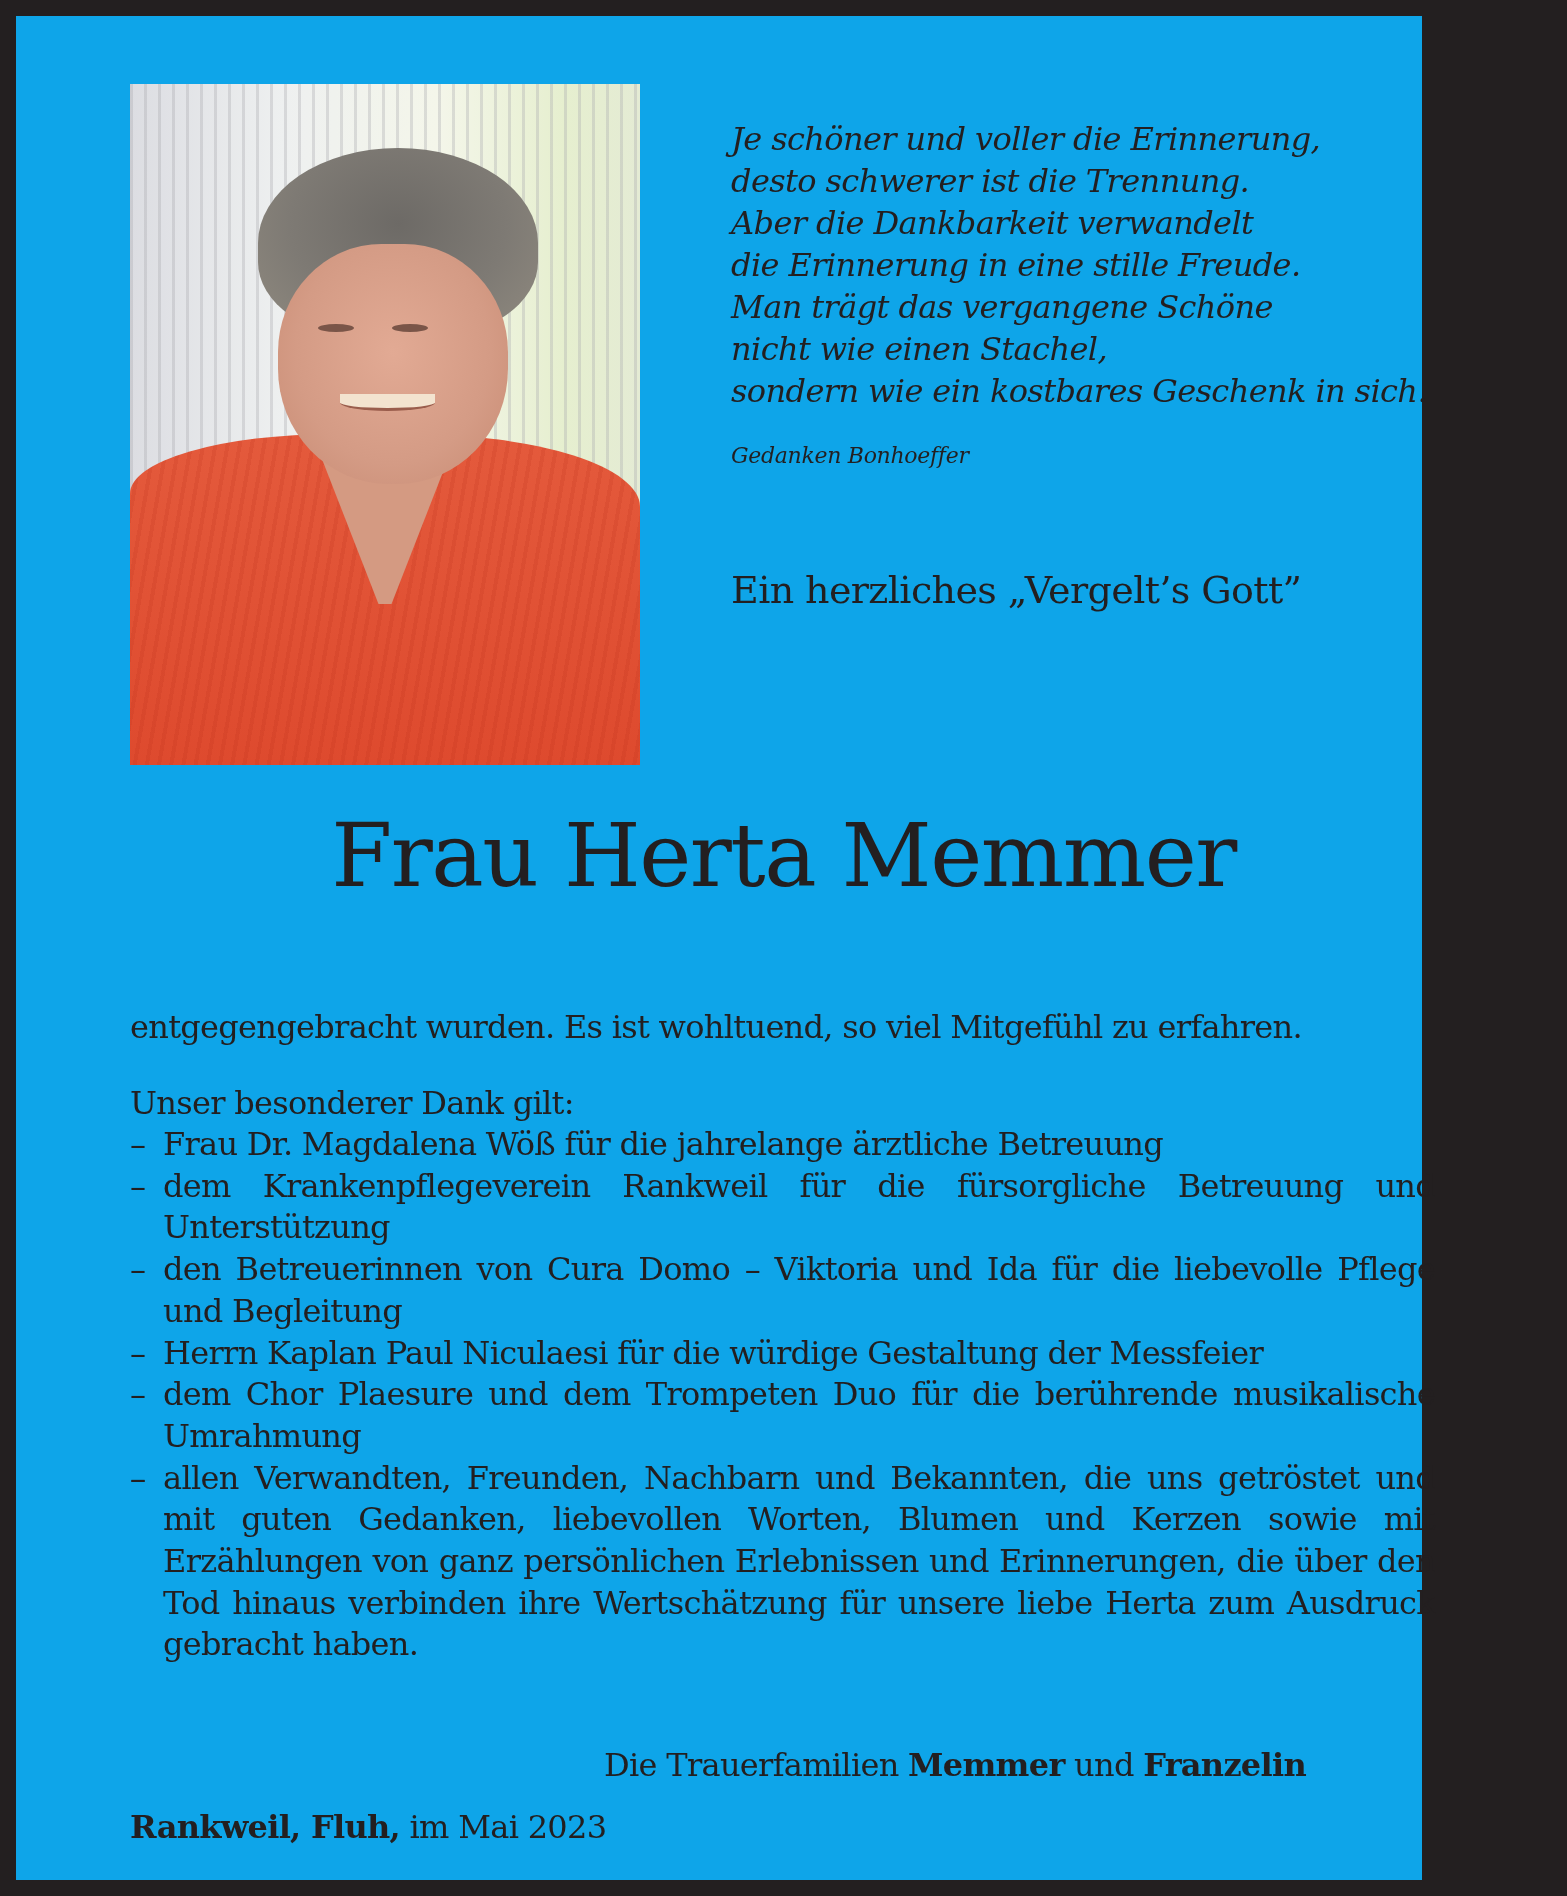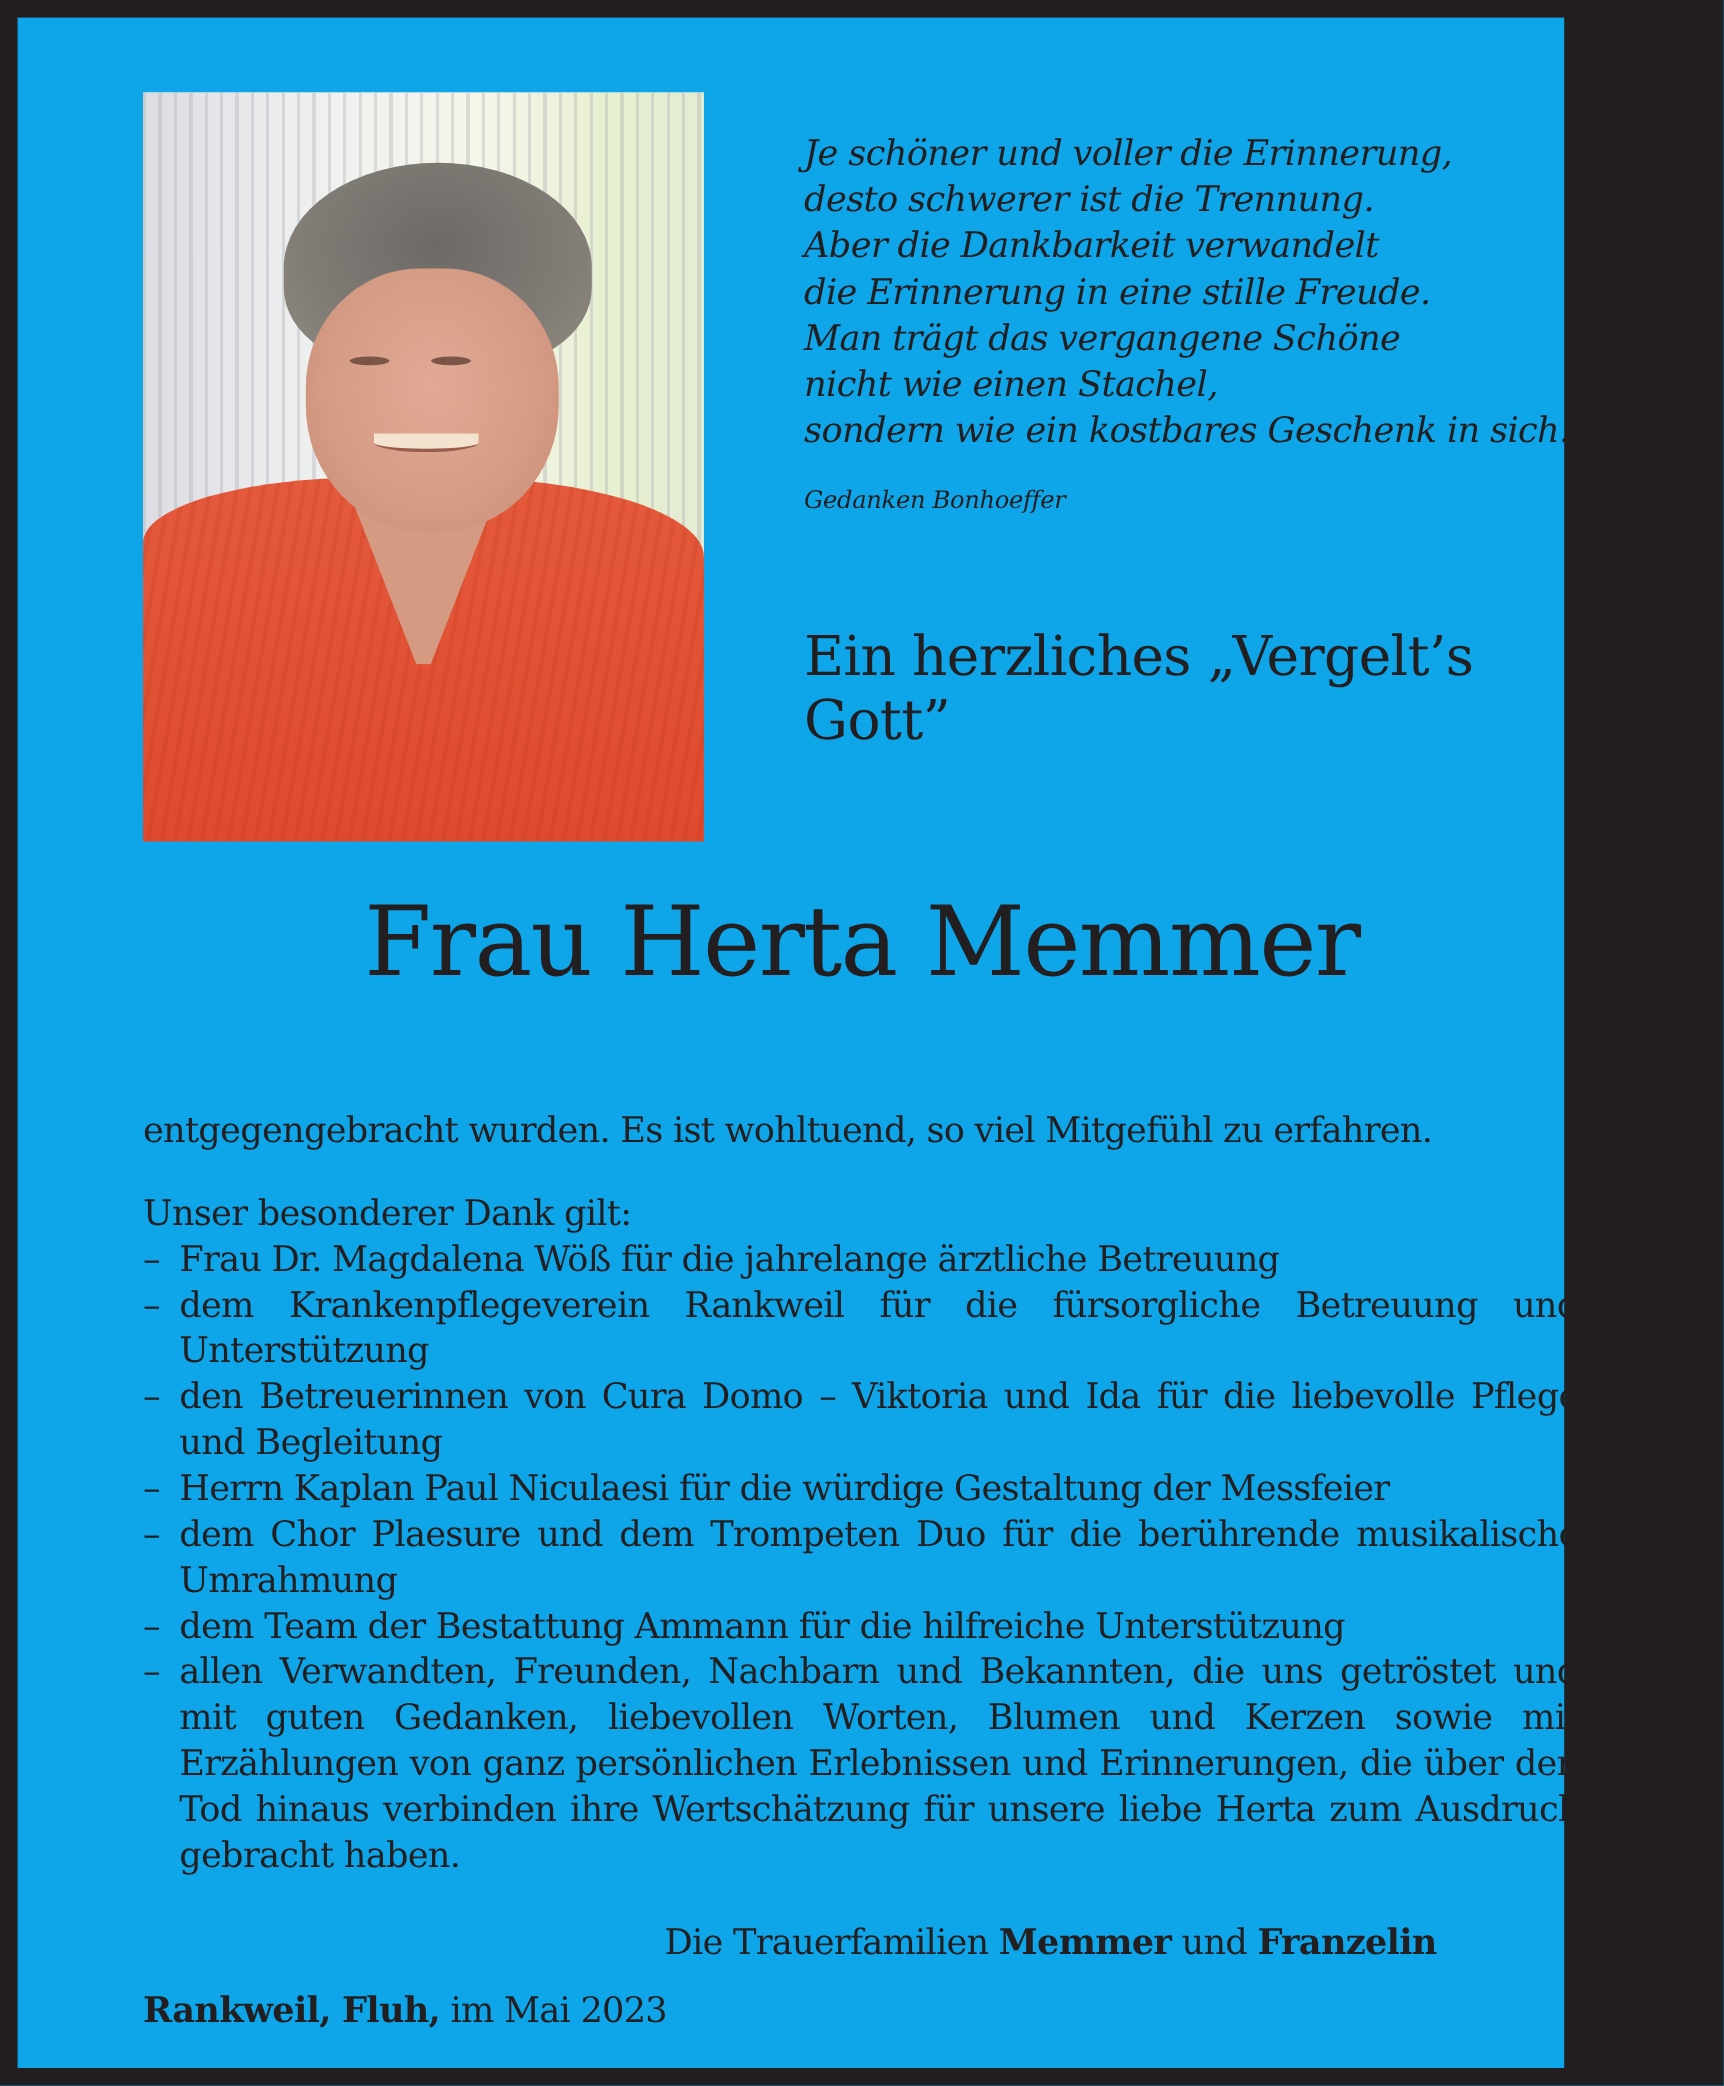--- a/index.html
+++ b/index.html
@@ -69,21 +69,21 @@
     line-height: 42px;
     letter-spacing: -0.6px;
     white-space: pre;
   }
   .quote-author {
     position: absolute; left: 715px; top: 427px;
     font-style: italic; font-size: 22px; letter-spacing: -0.3px;
   }
   .thanks-heading {
     position: absolute; left: 715px; top: 552px;
-    font-size: 50px; letter-spacing: -0.6px;
+    font-size: 38px; letter-spacing: -0.6px;
   }
   .thanks-intro {
     position: absolute; left: 715px; top: 636px;
     font-size: 32px; line-height: 42px; letter-spacing: -0.6px;
     white-space: pre;
   }
   .name-title {
     position: absolute; left: 0; width: 1535px; top: 790px;
     text-align: center; font-size: 88px; letter-spacing: -1.5px;
     line-height: 100px;
@@ -150,21 +150,21 @@
 
   <div class="body-text p-entgegen">entgegengebracht wurden. Es ist wohltuend, so viel Mitgefühl zu erfahren.</div>
   <div class="body-text p-unser">Unser besonderer Dank gilt:</div>
 
   <ul class="dank-list">
     <li><span class="dash">–</span><span>Frau Dr. Magdalena Wöß für die jahrelange ärztliche Betreuung</span></li>
     <li><span class="dash">–</span><span>dem Krankenpflegeverein Rankweil für die fürsorgliche Betreuung und Unterstützung</span></li>
     <li><span class="dash">–</span><span>den Betreuerinnen von Cura Domo – Viktoria und Ida für die liebevolle Pflege und Begleitung</span></li>
     <li><span class="dash">–</span><span>Herrn Kaplan Paul Niculaesi für die würdige Gestaltung der Messfeier</span></li>
     <li><span class="dash">–</span><span>dem Chor Plaesure und dem Trompeten Duo für die berührende musi­kalische Umrahmung</span></li>
-    <li><span class="dash">–</span><span>dem Team der Bestattung Ammann für die hilfreiche Unterstützung</span></li>
+    <li><span class="dash">–</span></li>
     <li><span class="dash">–</span><span>allen Verwandten, Freunden, Nachbarn und Bekannten, die uns getröstet und mit guten Gedanken, liebevollen Worten, Blumen und Kerzen sowie mit Erzählungen von ganz persönlichen Erlebnissen und Erinnerungen, die über den Tod hinaus verbinden ihre Wertschätzung für unsere liebe Herta zum Ausdruck gebracht haben.</span></li>
   </ul>
 
   <div class="signature">
     <span>Die Trauerfamilien</span>
     <b>Memmer</b>
     <span>und</span>
     <b>Franzelin</b>
   </div>
 

